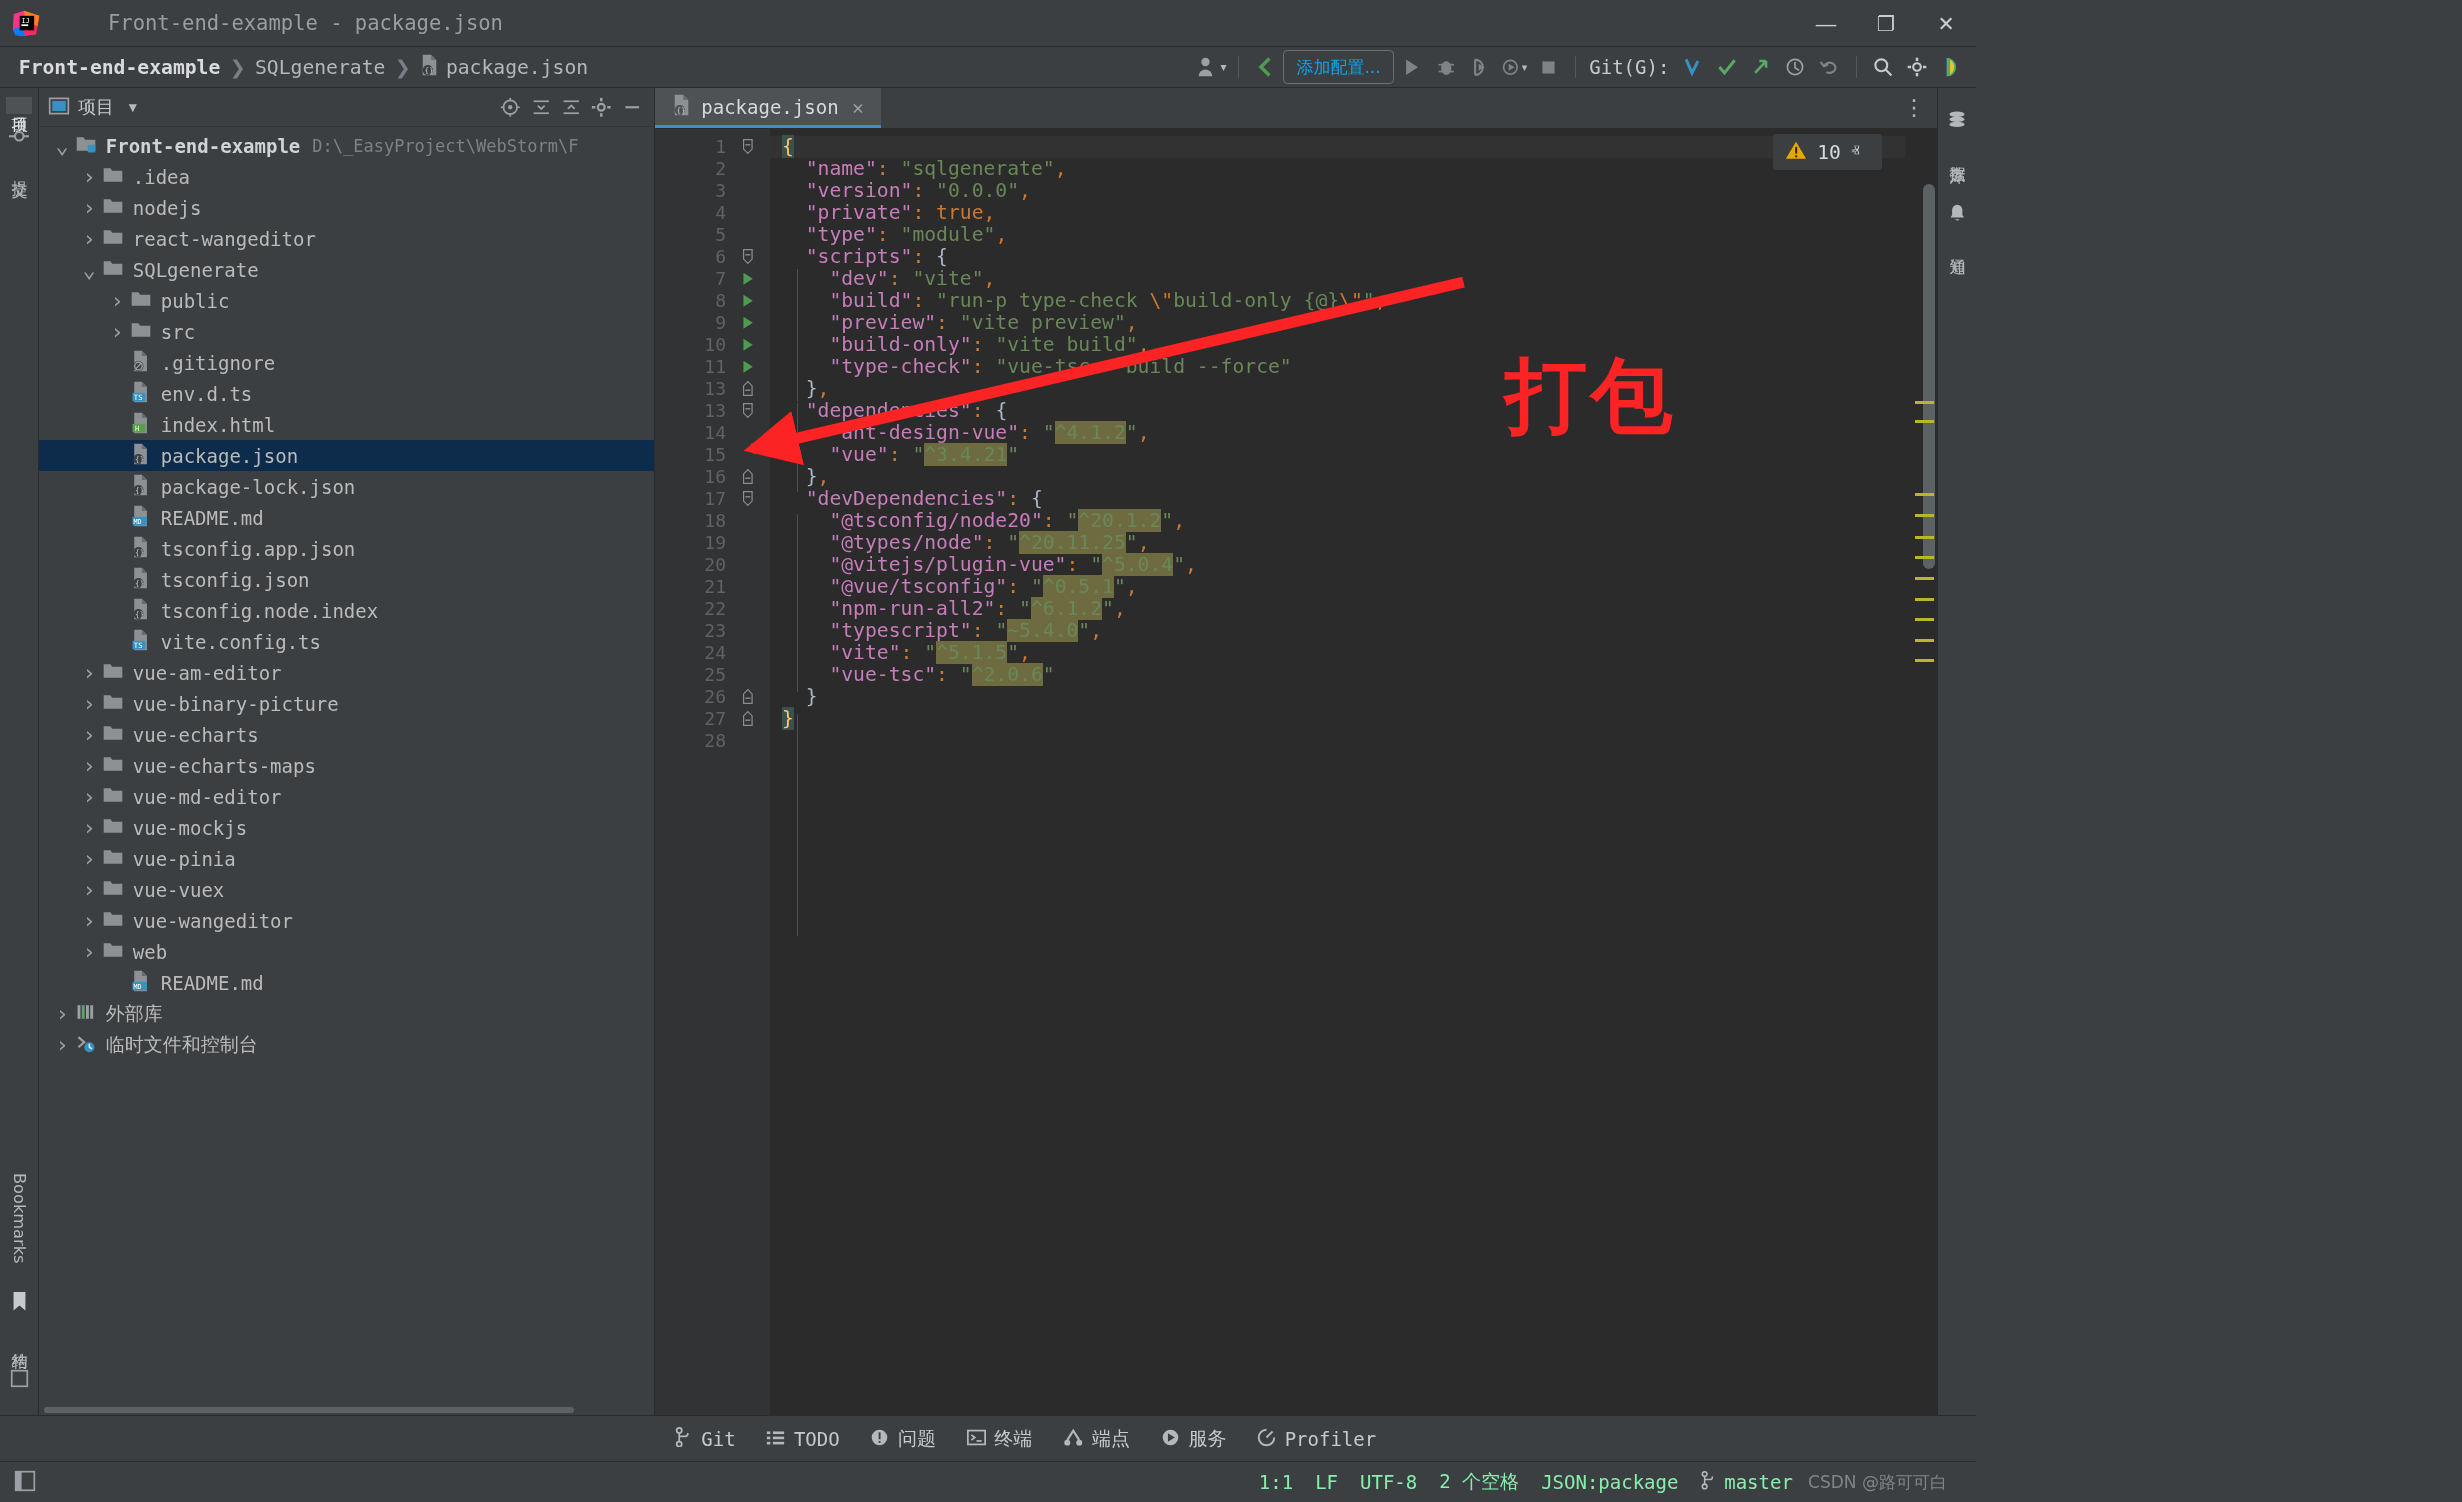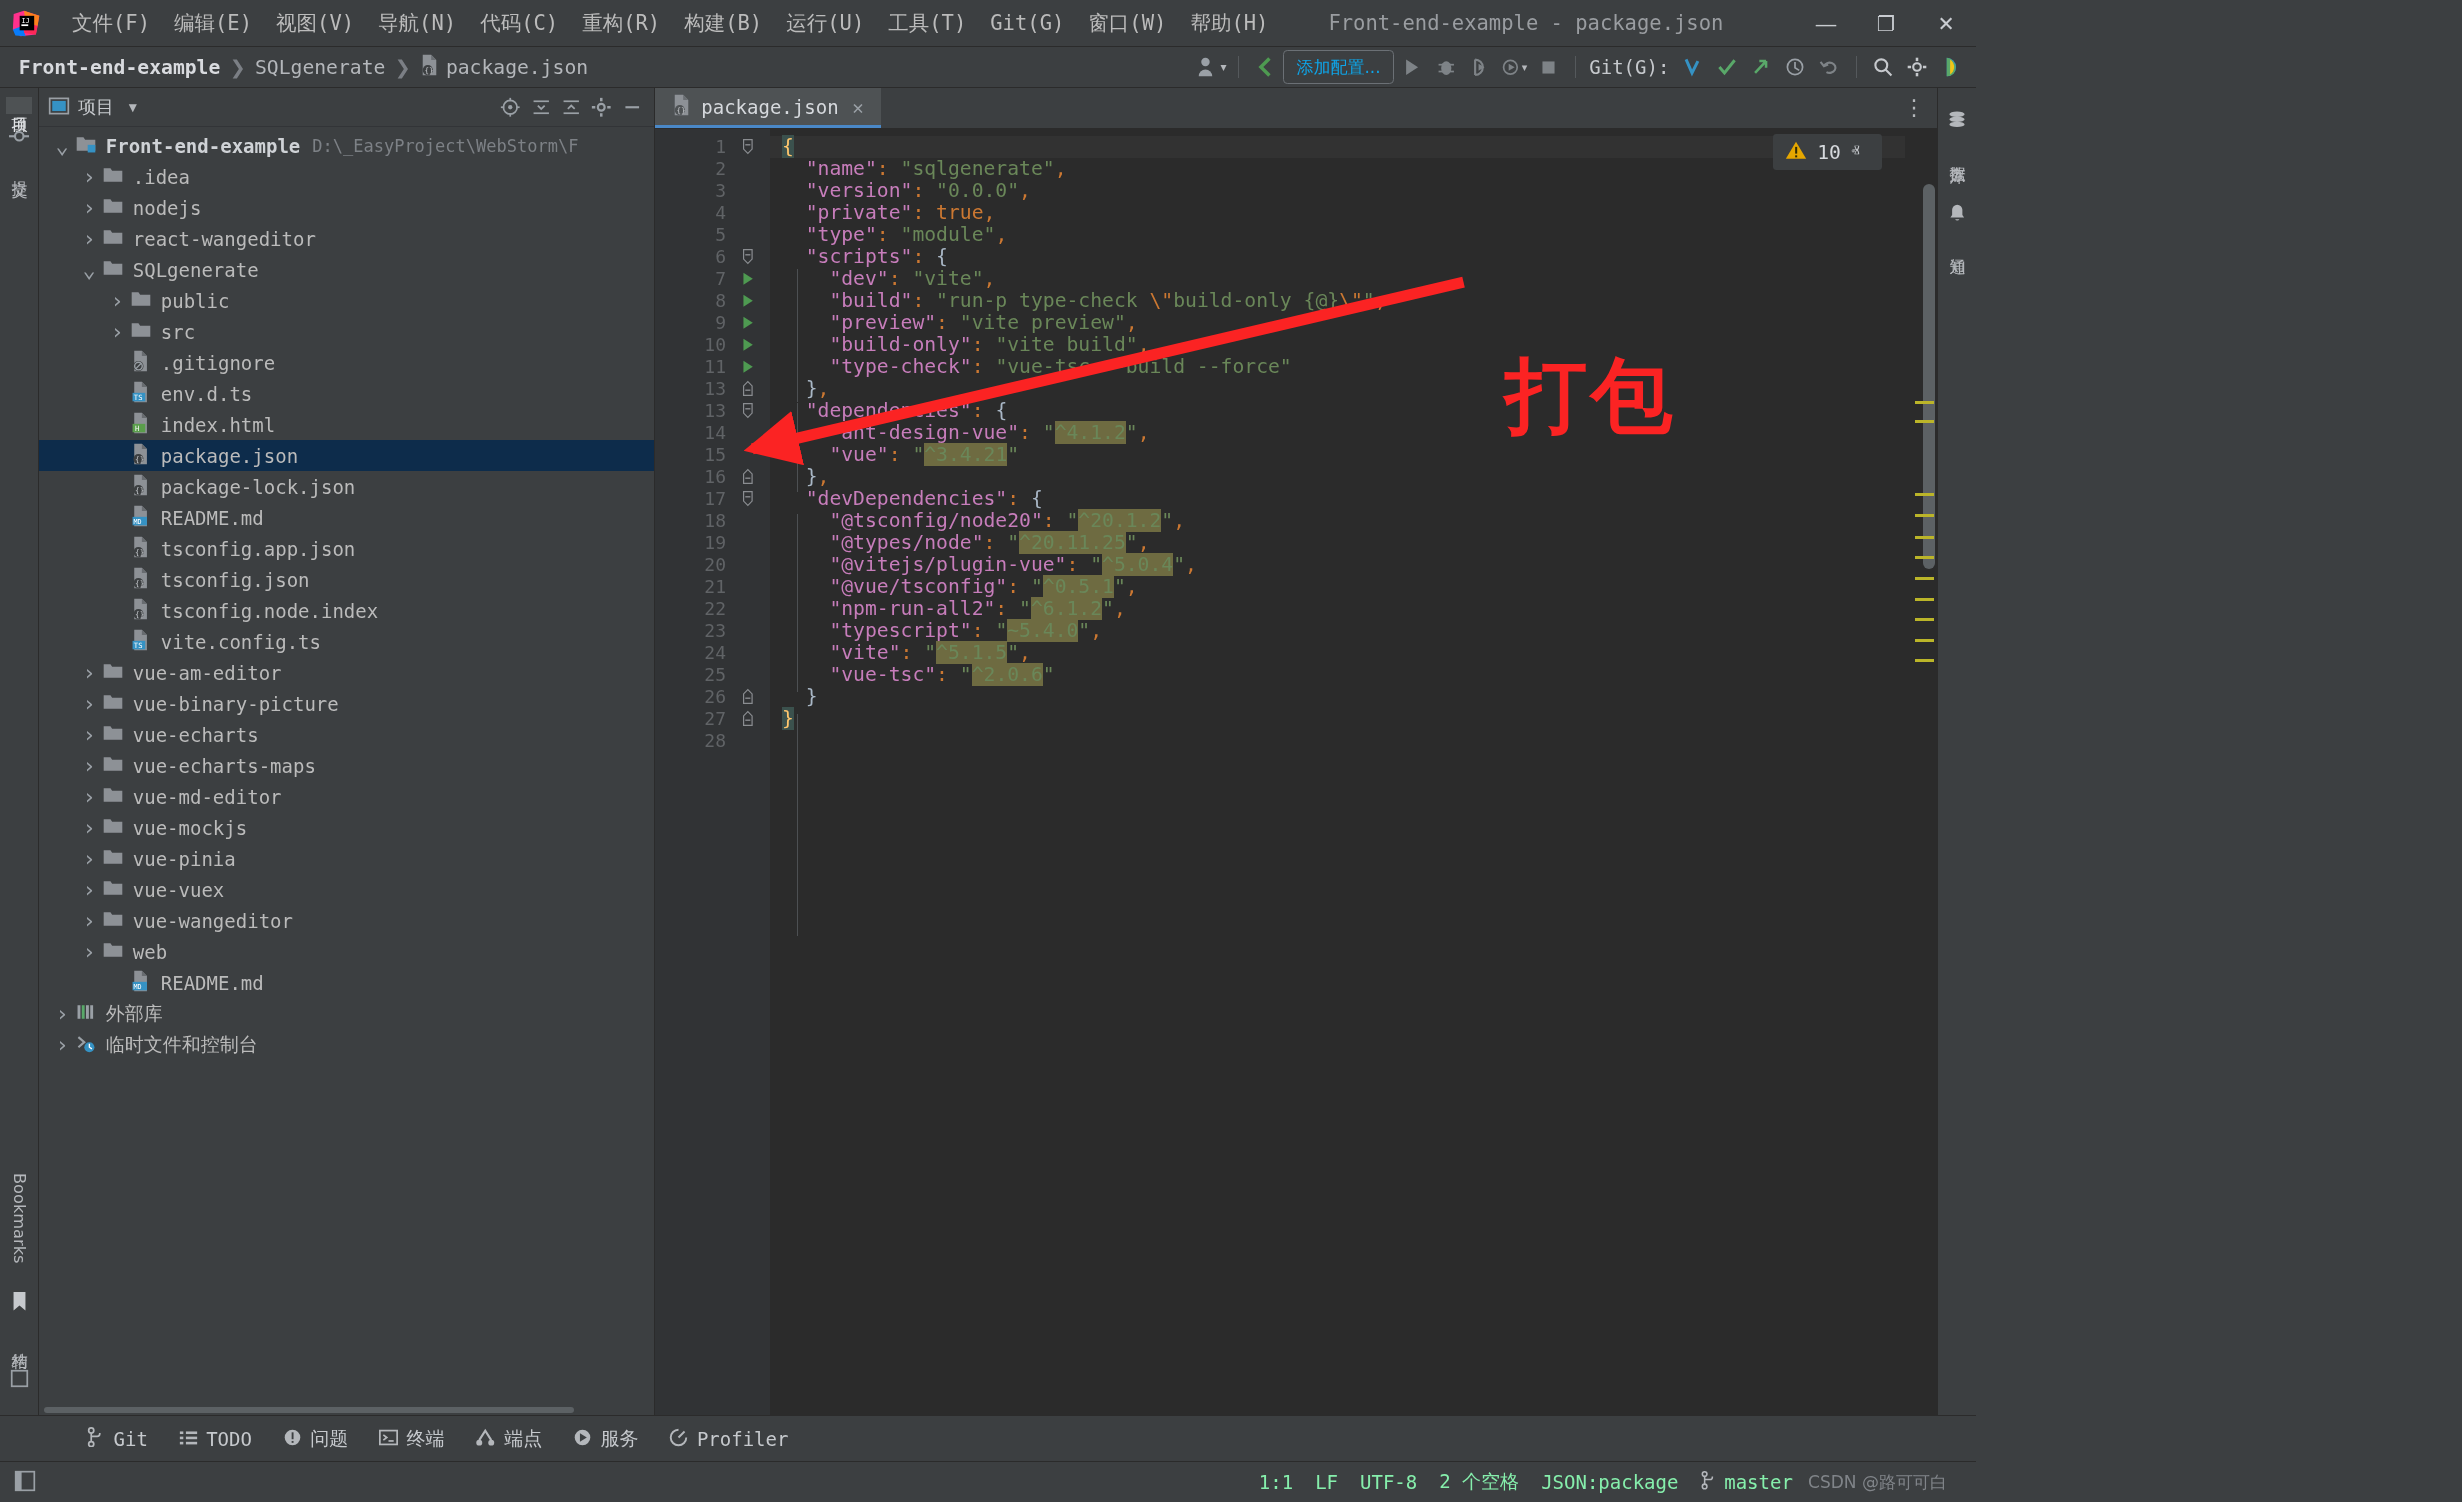--- a/index.html
+++ b/index.html
@@ -173,21 +173,21 @@
   .rrail {
     width: 39px; flex:0 0 39px; background:#3c3f41; border-left: 0.9px solid #2b2b2b;
     display:flex; flex-direction:column; align-items:center; padding-top: 10.3px; gap: 5.1px;
   }
   .rrail-tab { writing-mode: vertical-rl; color:#b4b7bb; font-size:16.2px; padding: 5.1px 1.7px; white-space:nowrap; font-family:"DejaVu Sans",sans-serif;}
 
   
   .bottombar {
     height: 46px; flex:0 0 46px; background:#3c3f41;
     display:flex; align-items:center; gap: 6.8px;
-    border-top: 0.9px solid #2b2b2b; padding-left: 74px;
+    border-top: 0.9px solid #2b2b2b; padding-left: 74px; justify-content: center;
   }
   .bw { display:flex; align-items:center; gap:8.5px; padding: 5.1px 12px; border-radius:3.4px; }
   .bw-label { color:#c6c9cd; font-size:19px; font-family:"DejaVu Sans Mono", monospace; white-space:nowrap;}
 
   
   .statusbar {
     height: 41px; flex:0 0 41px; background:#3c3f41;
     display:flex; align-items:center; border-top:0.9px solid #2b2b2b; padding: 0 13.7px;
   }
   .sb-left { display:flex; align-items:center; }
@@ -213,34 +213,20 @@
     <div class="ij-logo">
       <svg width="29" height="29" viewBox="0 0 34 34">
         <polygon points="2,6 14,2 32,8 28,30 10,32 1,24" fill="#ff318c"></polygon>
         <polygon points="14,2 32,8 30,20 16,16" fill="#fc801d"></polygon>
         <polygon points="1,24 12,20 16,32 4,31" fill="#087cfa"></polygon>
         <polygon points="16,16 30,20 28,30 14,28" fill="#fe2857"></polygon>
         <rect x="9" y="8" width="17" height="17" fill="#000"></rect>
         <text x="11" y="16" fill="#fff" font-size="8" font-family="monospace">IJ</text>
         <rect x="11" y="18" width="8" height="2" fill="#fff"></rect>
       </svg>
-    </div>
-    <div class="menu-items">
-      <div class="menu-item">文件(F)</div>
-      <div class="menu-item">编辑(E)</div>
-      <div class="menu-item">视图(V)</div>
-      <div class="menu-item">导航(N)</div>
-      <div class="menu-item">代码(C)</div>
-      <div class="menu-item">重构(R)</div>
-      <div class="menu-item">构建(B)</div>
-      <div class="menu-item">运行(U)</div>
-      <div class="menu-item">工具(T)</div>
-      <div class="menu-item">Git(G)</div>
-      <div class="menu-item">窗口(W)</div>
-      <div class="menu-item">帮助(H)</div>
     </div>
     <div class="win-title">Front-end-example - package.json</div>
     <div class="win-controls">
       <div class="win-btn">—</div>
       <div class="win-btn">❐</div>
       <div class="win-btn close">✕</div>
     </div>
   </div>
 
   <div class="navbar">

